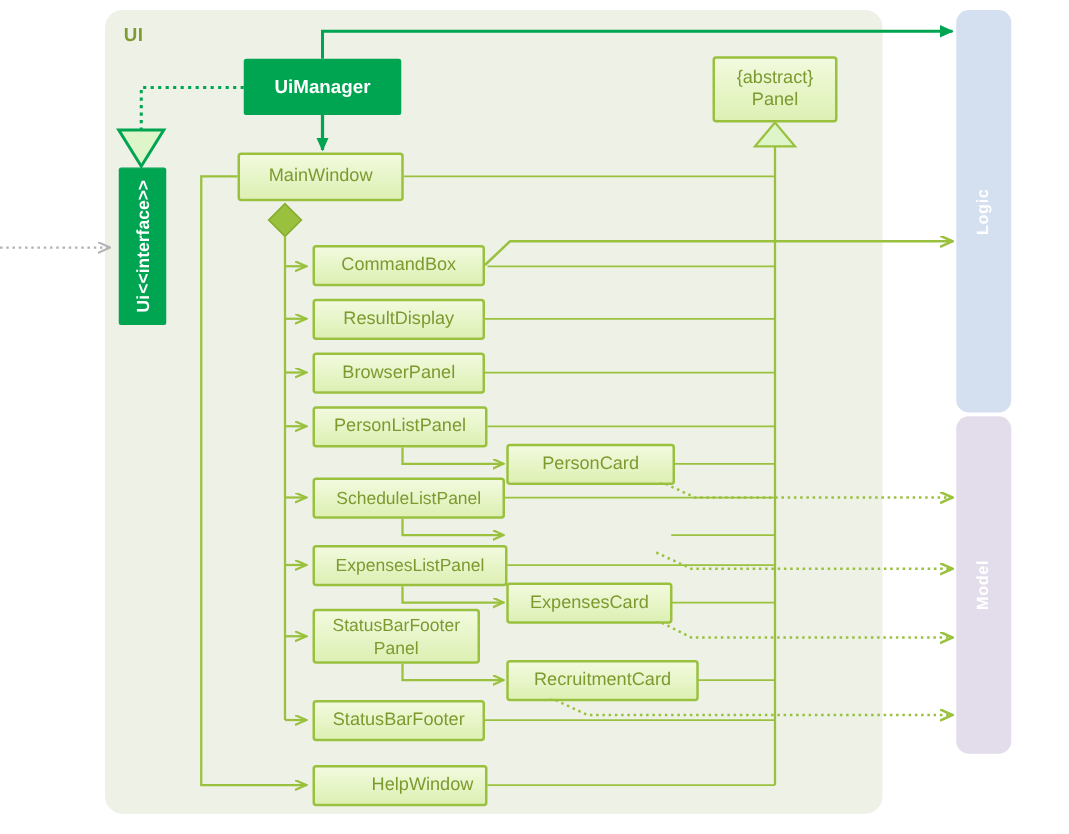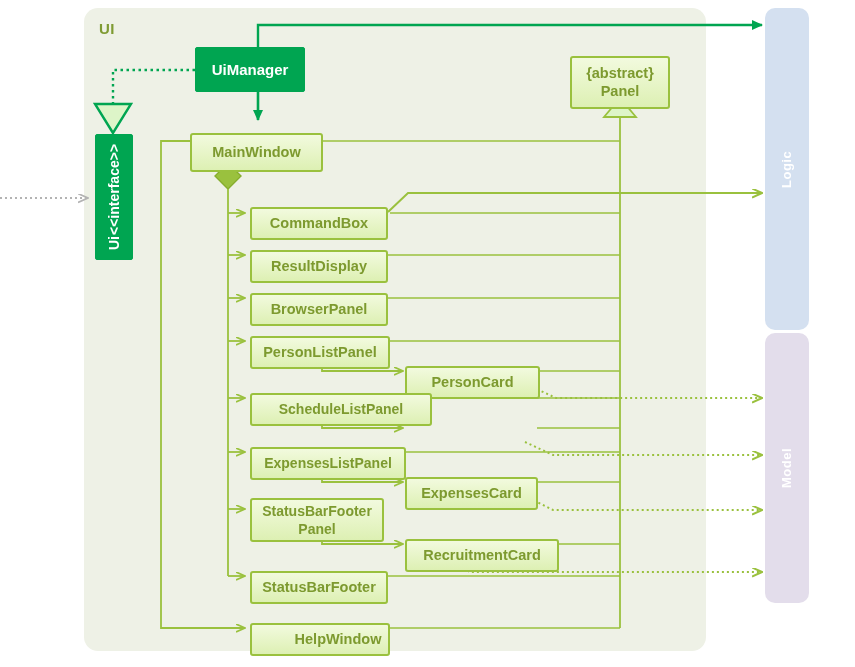--- a/index.html
+++ b/index.html
@@ -44,23 +44,22 @@
     color: #7f9b33;
     letter-spacing: 0.3px;
   }
   
   .cls {
     background: linear-gradient(to bottom, #f2fade 0%, #ddf0b3 100%);
     border: 2px solid #9ac13e;
     border-radius: 3px;
     color: #7d9a2f;
     font-size: 14.5px;
-    font-weight: bold;
+    font-weight: normal;
     padding: 2px 4px;
-    margin-top: 11px;
   }
   .cls.small {
     font-size: 14px;
   }
   
   .cls-dark {
     background: #00a551;
     border: 1px solid #00a551;
     color: #ffffff;
     font-size: 15px;
@@ -225,42 +224,42 @@
 
   <div style="position:absolute; left:0; top:0; width:855px; height:667px; z-index:3;">
 
     <div class="node cls-vert" style="left:95px; top:134px; width:38px; height:126px;">
       <div class="vert-lines">
         <span>&lt;&lt;interface&gt;&gt;</span>
         <span>Ui</span>
       </div>
     </div>
 
-    <div class="node cls-dark" style="left:195px; top:47px; width:110px; height:45px;">UiManager</div>
+    <div class="node cls-dark" style="left:195px; top:47px; width:126px; height:45px;">UiManager</div>
 
     <div class="node cls" style="left:570px; top:45px; width:100px; height:53px;">
       <div class="twoline">
         <span>{abstract}</span>
         <span>Panel</span>
       </div>
     </div>
 
     <div class="node cls" style="left:190px; top:122px; width:133px; height:39px;">MainWindow</div>
 
     <div class="node cls" style="left:250px; top:196px; width:138px; height:33px;">CommandBox</div>
 
     <div class="node cls" style="left:250px; top:239px; width:138px; height:33px;">ResultDisplay</div>
 
     <div class="node cls" style="left:250px; top:282px; width:138px; height:33px;">BrowserPanel</div>
 
     <div class="node cls" style="left:250px; top:325px; width:140px; height:33px;">PersonListPanel</div>
 
     <div class="node cls" style="left:405px; top:355px; width:135px; height:33px;">PersonCard</div>
 
-    <div class="node cls small" style="left:250px; top:382px; width:182px; height:33px;">ScheduleListPanel</div>
+    <div class="node cls small" style="left:250px; top:382px; width:154px; height:33px;">ScheduleListPanel</div>
 
 
     <div class="node cls small" style="left:250px; top:436px; width:156px; height:33px;">ExpensesListPanel</div>
 
     <div class="node cls" style="left:405px; top:466px; width:133px; height:33px;">ExpensesCard</div>
 
     <div class="node cls small" style="left:250px; top:487px; width:134px; height:44px;">
       <div class="twoline">
         <span>StatusBarFooter</span>
         <span>Panel</span>

